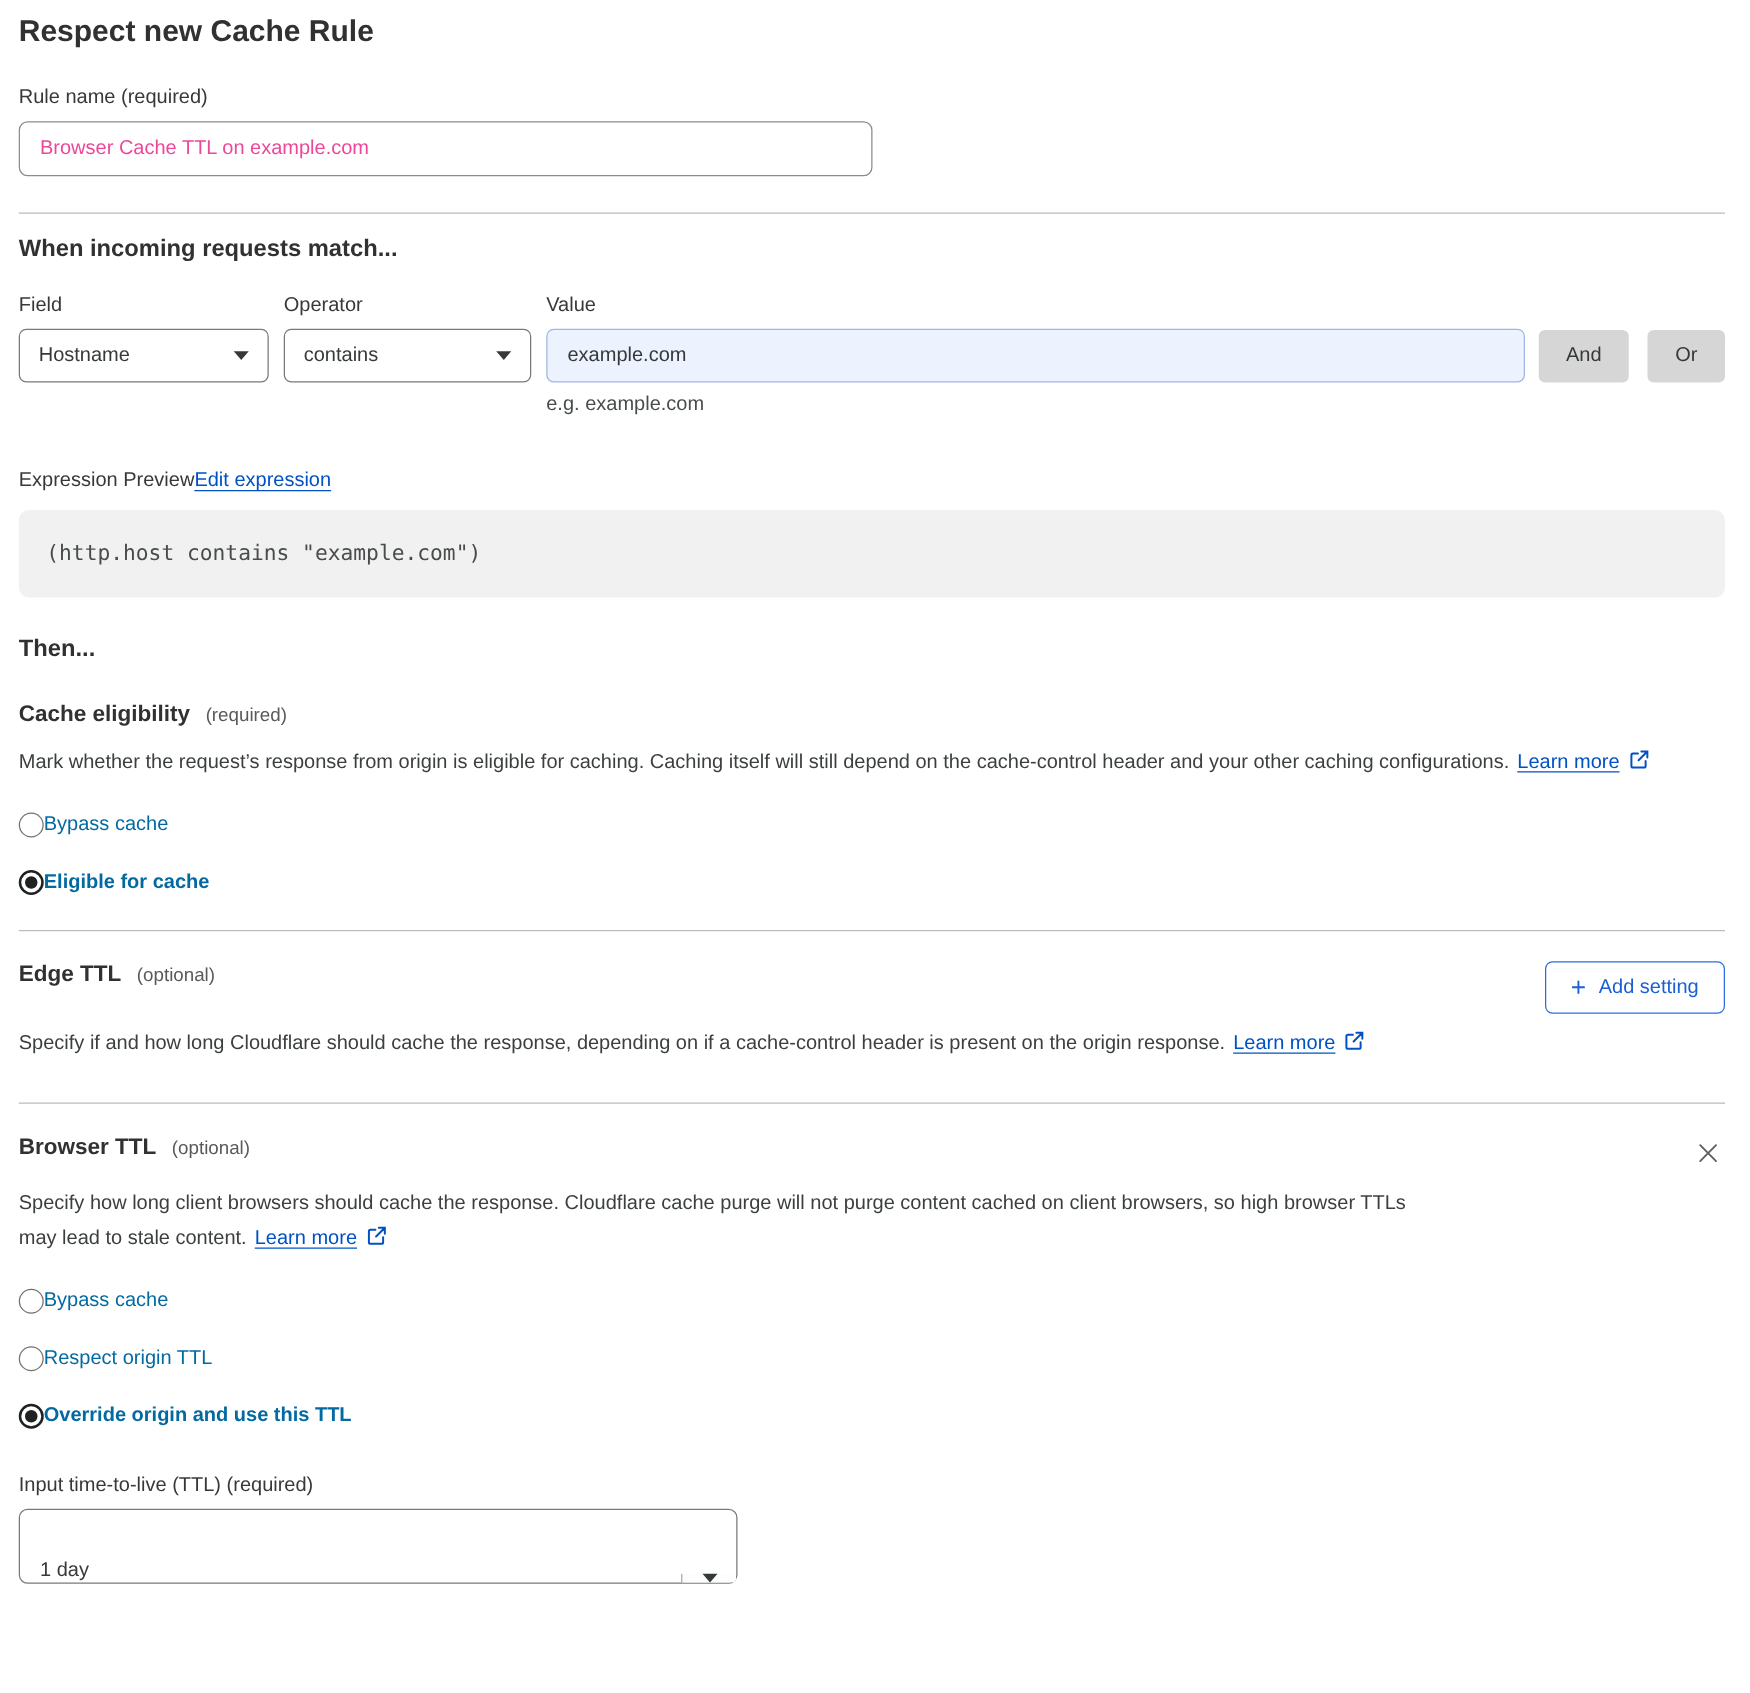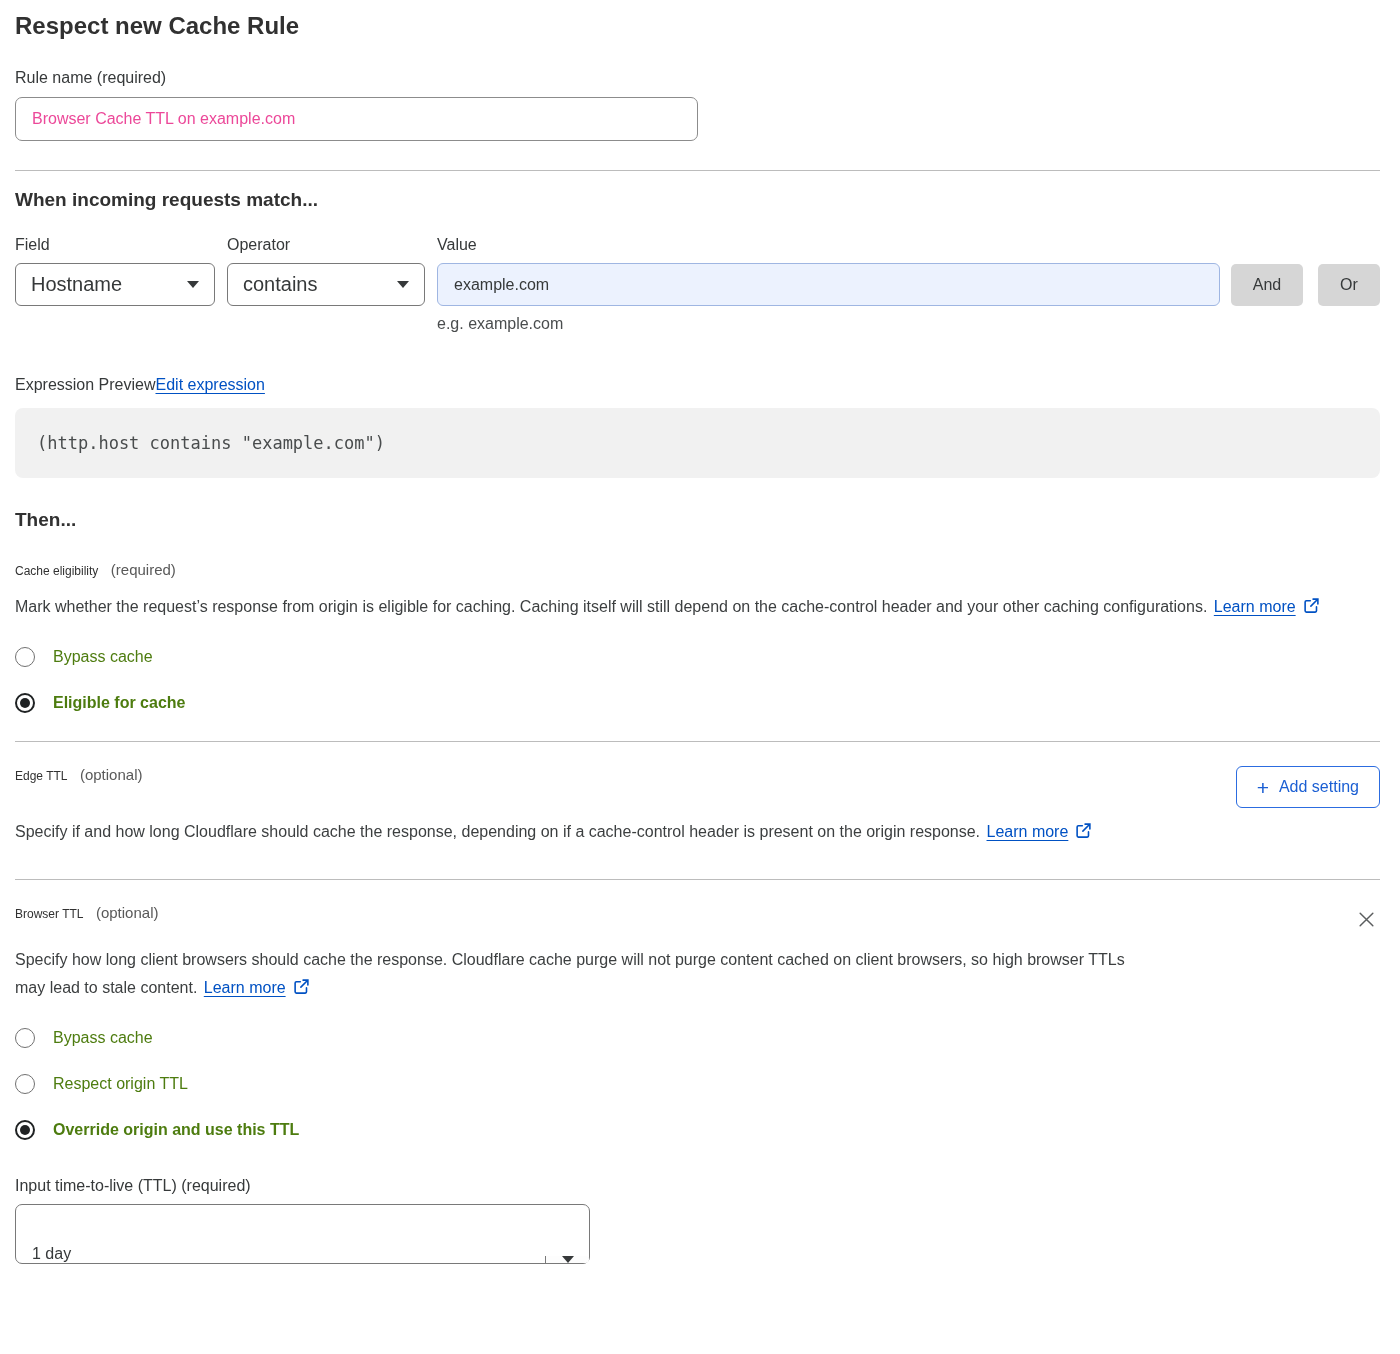--- a/index.html
+++ b/index.html
@@ -33,21 +33,21 @@
 
   .match-labels { display: flex; margin-top: 25px; font-size: 16px; }
   .match-labels .lbl-field { width: 212px; }
   .match-labels .lbl-operator { width: 210px; }
 
   .match-row { display: flex; margin-top: 9px; align-items: center; }
   .select-box {
     height: 43px; border: 1px solid #797979; border-radius: 6px;
     background: #fff; display: flex; align-items: center;
     justify-content: space-between; padding: 0 15px;
-    font-size: 20px; color: #36393a; cursor: pointer;
+    font-size: 16px; color: #36393a; cursor: pointer;
   }
   .select-field { width: 200px; margin-right: 12px; }
   .select-operator { width: 198px; margin-right: 12px; }
   .caret {
     width: 0; height: 0;
     border-left: 6px solid transparent; border-right: 6px solid transparent;
     border-top: 7px solid #36393a; flex: none;
   }
   .value-input {
     flex: 1; height: 43px;
@@ -70,40 +70,40 @@
   a.link {
     color: #0051c3; text-decoration: underline;
     text-underline-offset: 3px; font-size: 16px; cursor: pointer;
   }
   .code-block {
     margin-top: 14px; height: 70px; background: #f1f1f1; border-radius: 8px;
     display: flex; align-items: center; padding: 0 22px;
     font-family: "DejaVu Sans Mono", monospace; font-size: 17px; color: #494c4d;
   }
 
-  h3.sub-heading { font-size: 12px; font-weight: 400; color: #313131; display: inline; }
+  h3.sub-heading { font-size: 18px; font-weight: 700; color: #313131; display: inline; }
   .badge-required { font-size: 15px; color: #595959; margin-left: 8px; }
   .sub-heading-row { margin-top: 30px; }
 
   .desc { margin-top: 14px; font-size: 16px; line-height: 28px; color: #3c3f40; max-width: 1340px; }
   .desc a.link { margin-left: 2px; }
   .ext-icon { display: inline-block; vertical-align: -2px; margin-left: 7px; }
 
   .radio-group { margin-top: 24px; }
   .radio-row { display: flex; align-items: center; margin-bottom: 26px; cursor: pointer; }
   .radio-row:last-child { margin-bottom: 0; }
   .radio-circle {
     width: 20px; height: 20px; border-radius: 50%;
     border: 1.5px solid #717171; background: #fff; flex: none;
     display: flex; align-items: center; justify-content: center;
   }
   .radio-row.checked .radio-circle { border: 2px solid #1f2223; }
   .radio-dot { width: 10px; height: 10px; border-radius: 50%; background: transparent; }
   .radio-row.checked .radio-dot { background: #1f2223; }
-  .radio-label { margin-left: 18px; font-size: 16px; color: #4d7c0f; }
+  .radio-label { font-size: 16px; color: #0369a1; }
   .radio-row.checked .radio-label { font-weight: 700; }
 
   .section-header-row {
     display: flex; justify-content: space-between; align-items: flex-start; margin-top: 24px; gap: 46px;
   }
   .btn-add-setting {
     display: flex; align-items: center; gap: 10px;
     height: 42px; padding: 0 20px;
     background: #fff; border: 1px solid #2c6ce0; border-radius: 6px;
     color: #1b5fd3; font-size: 16px;

